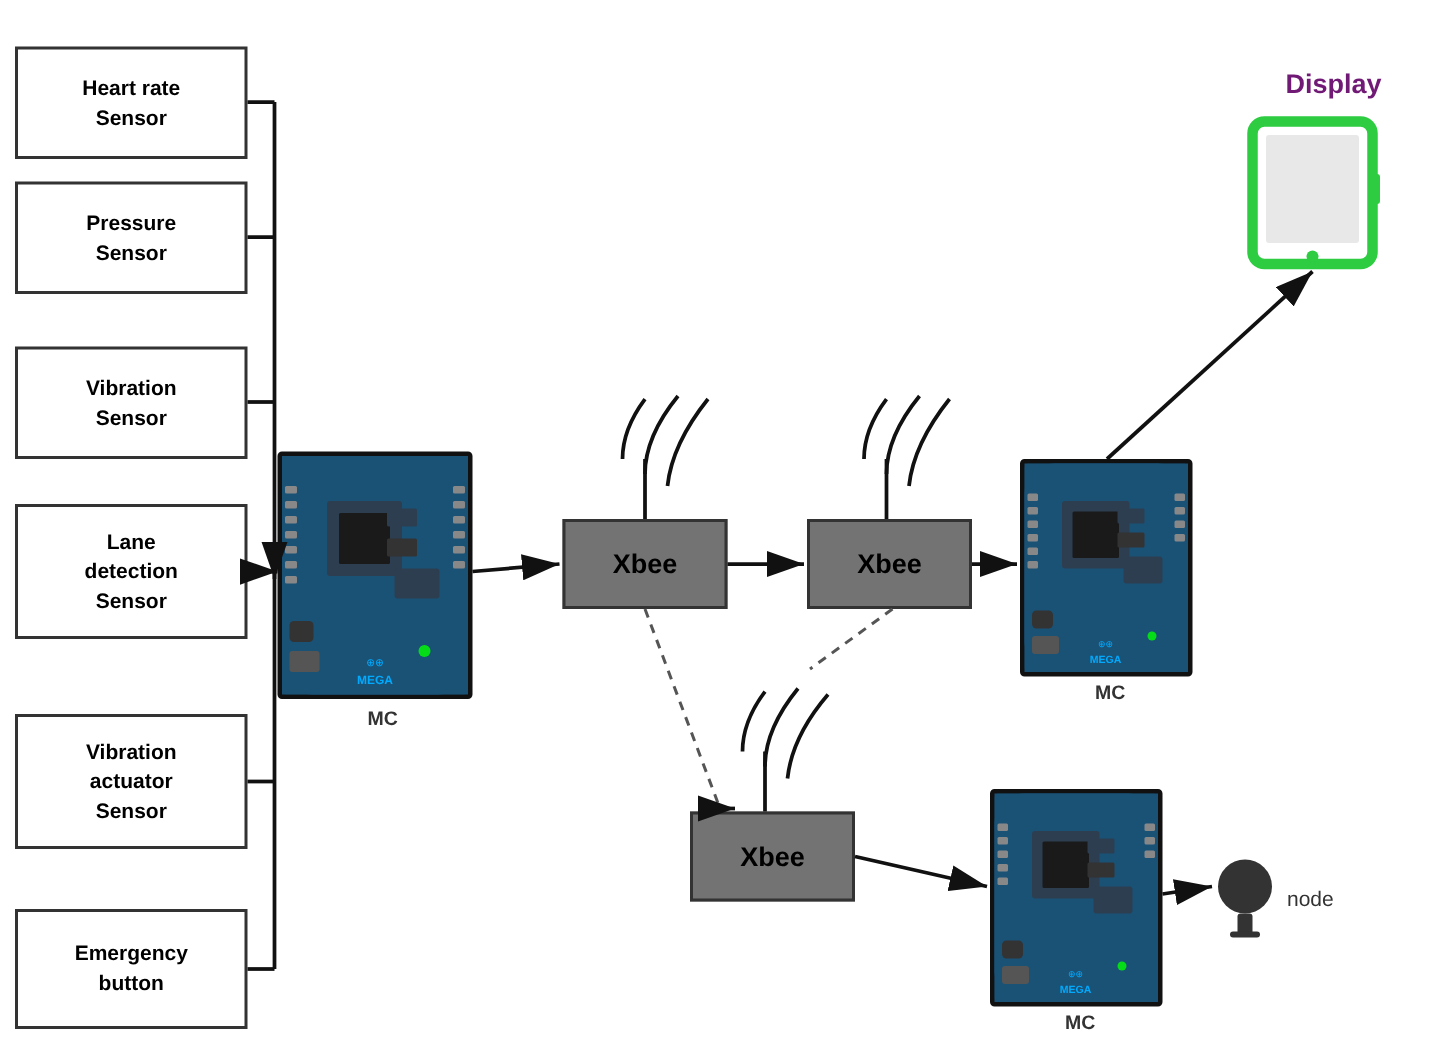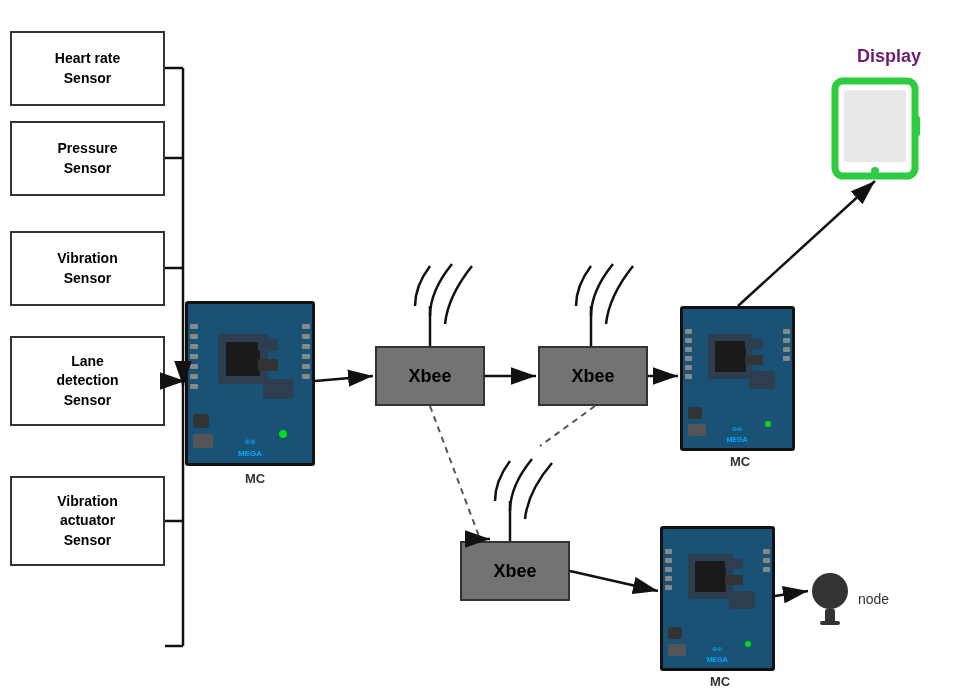--- a/index.html
+++ b/index.html
@@ -117,20 +117,24 @@
   </div>
   <div class="sensor-box" style="top:320px; height:90px; padding:20px;">
     <span style="white-space:pre-line; line-height:1.4;">Lane
 detection
 Sensor</span>
   </div>
   <div class="sensor-box" style="top:460px; height:90px; padding:5px;">
     <span style="white-space:pre-line; line-height:1.4;">Vibration
 actuator
 Sensor</span>
+  </div>
+  <div class="sensor-box" style="top:590px; height:80px; padding:5px;">
+    <span style="white-space:pre-line; line-height:1.4;">Emergency
+button</span>
   </div>
 
   <div class="arduino-board" style="left:185px; top:285px; width:130px; height:165px; border-radius:3px;">
     <div class="board-inner">
 
       <svg width="124" height="159" viewBox="0 0 124 159">
 
         <rect x="0" y="0" width="124" height="159" fill="#1a5276" rx="3"></rect>
 
         <rect x="30" y="30" width="50" height="50" fill="#2c3e50" rx="2"></rect>

